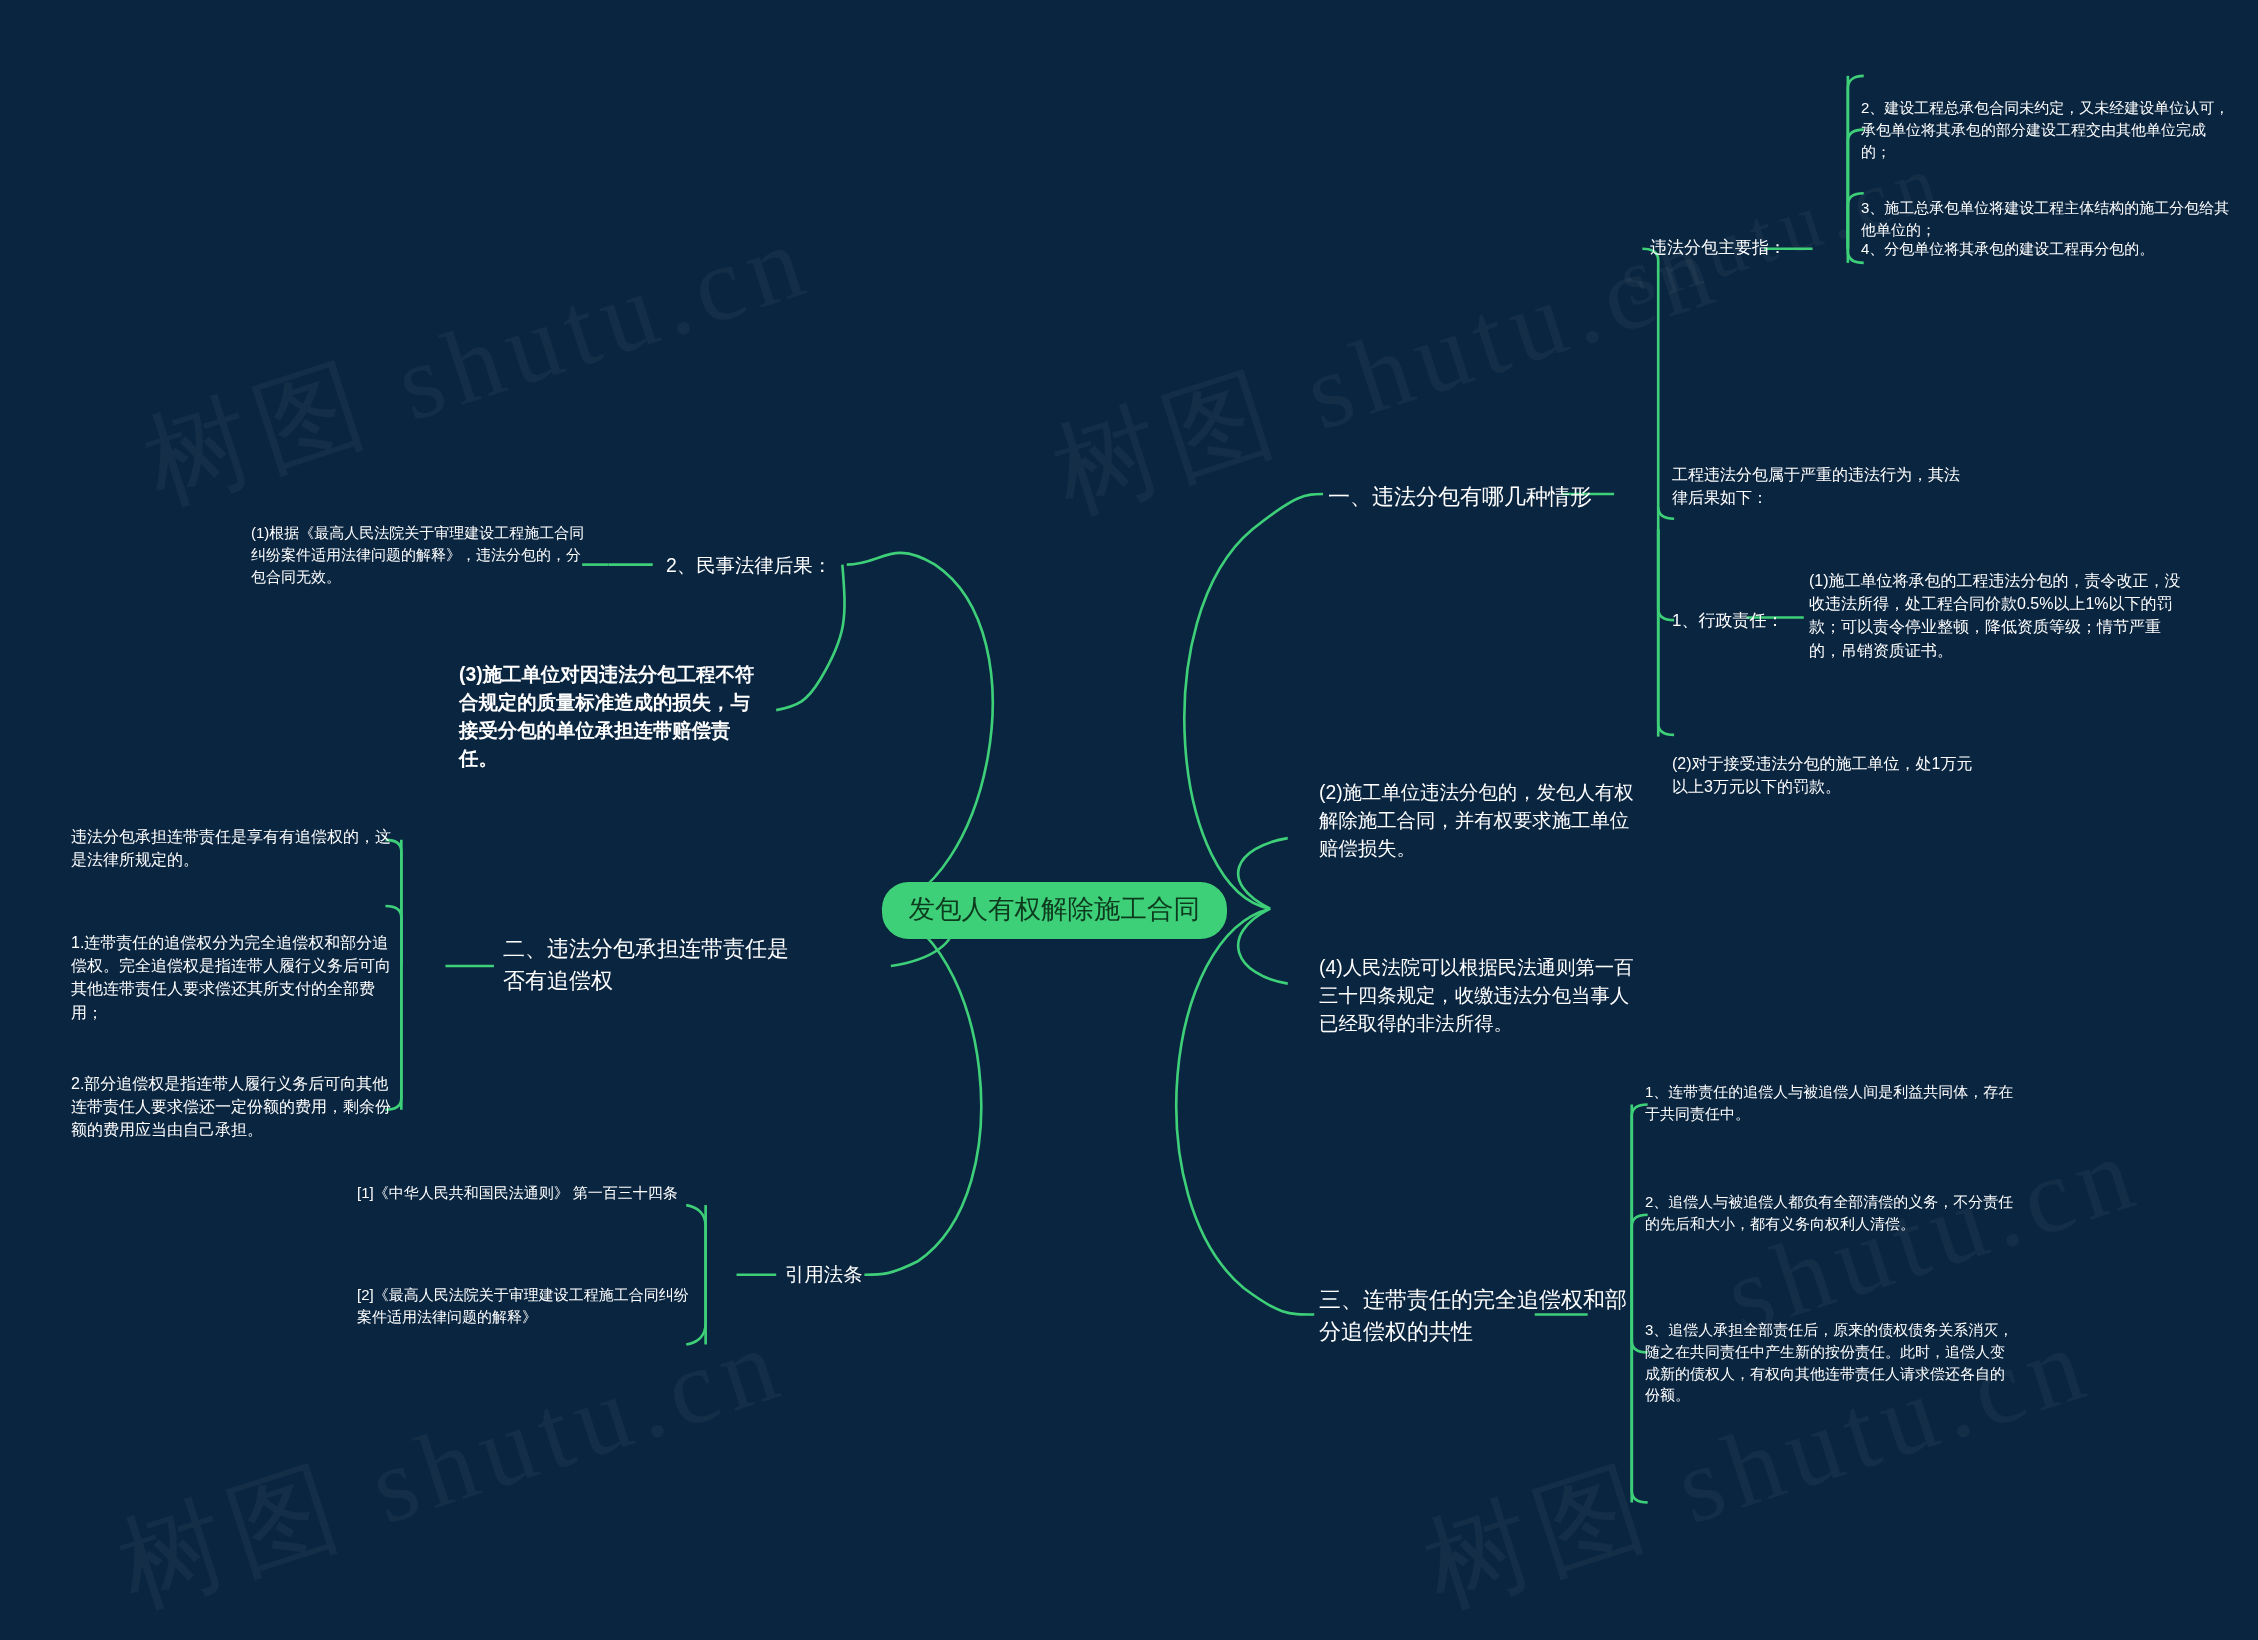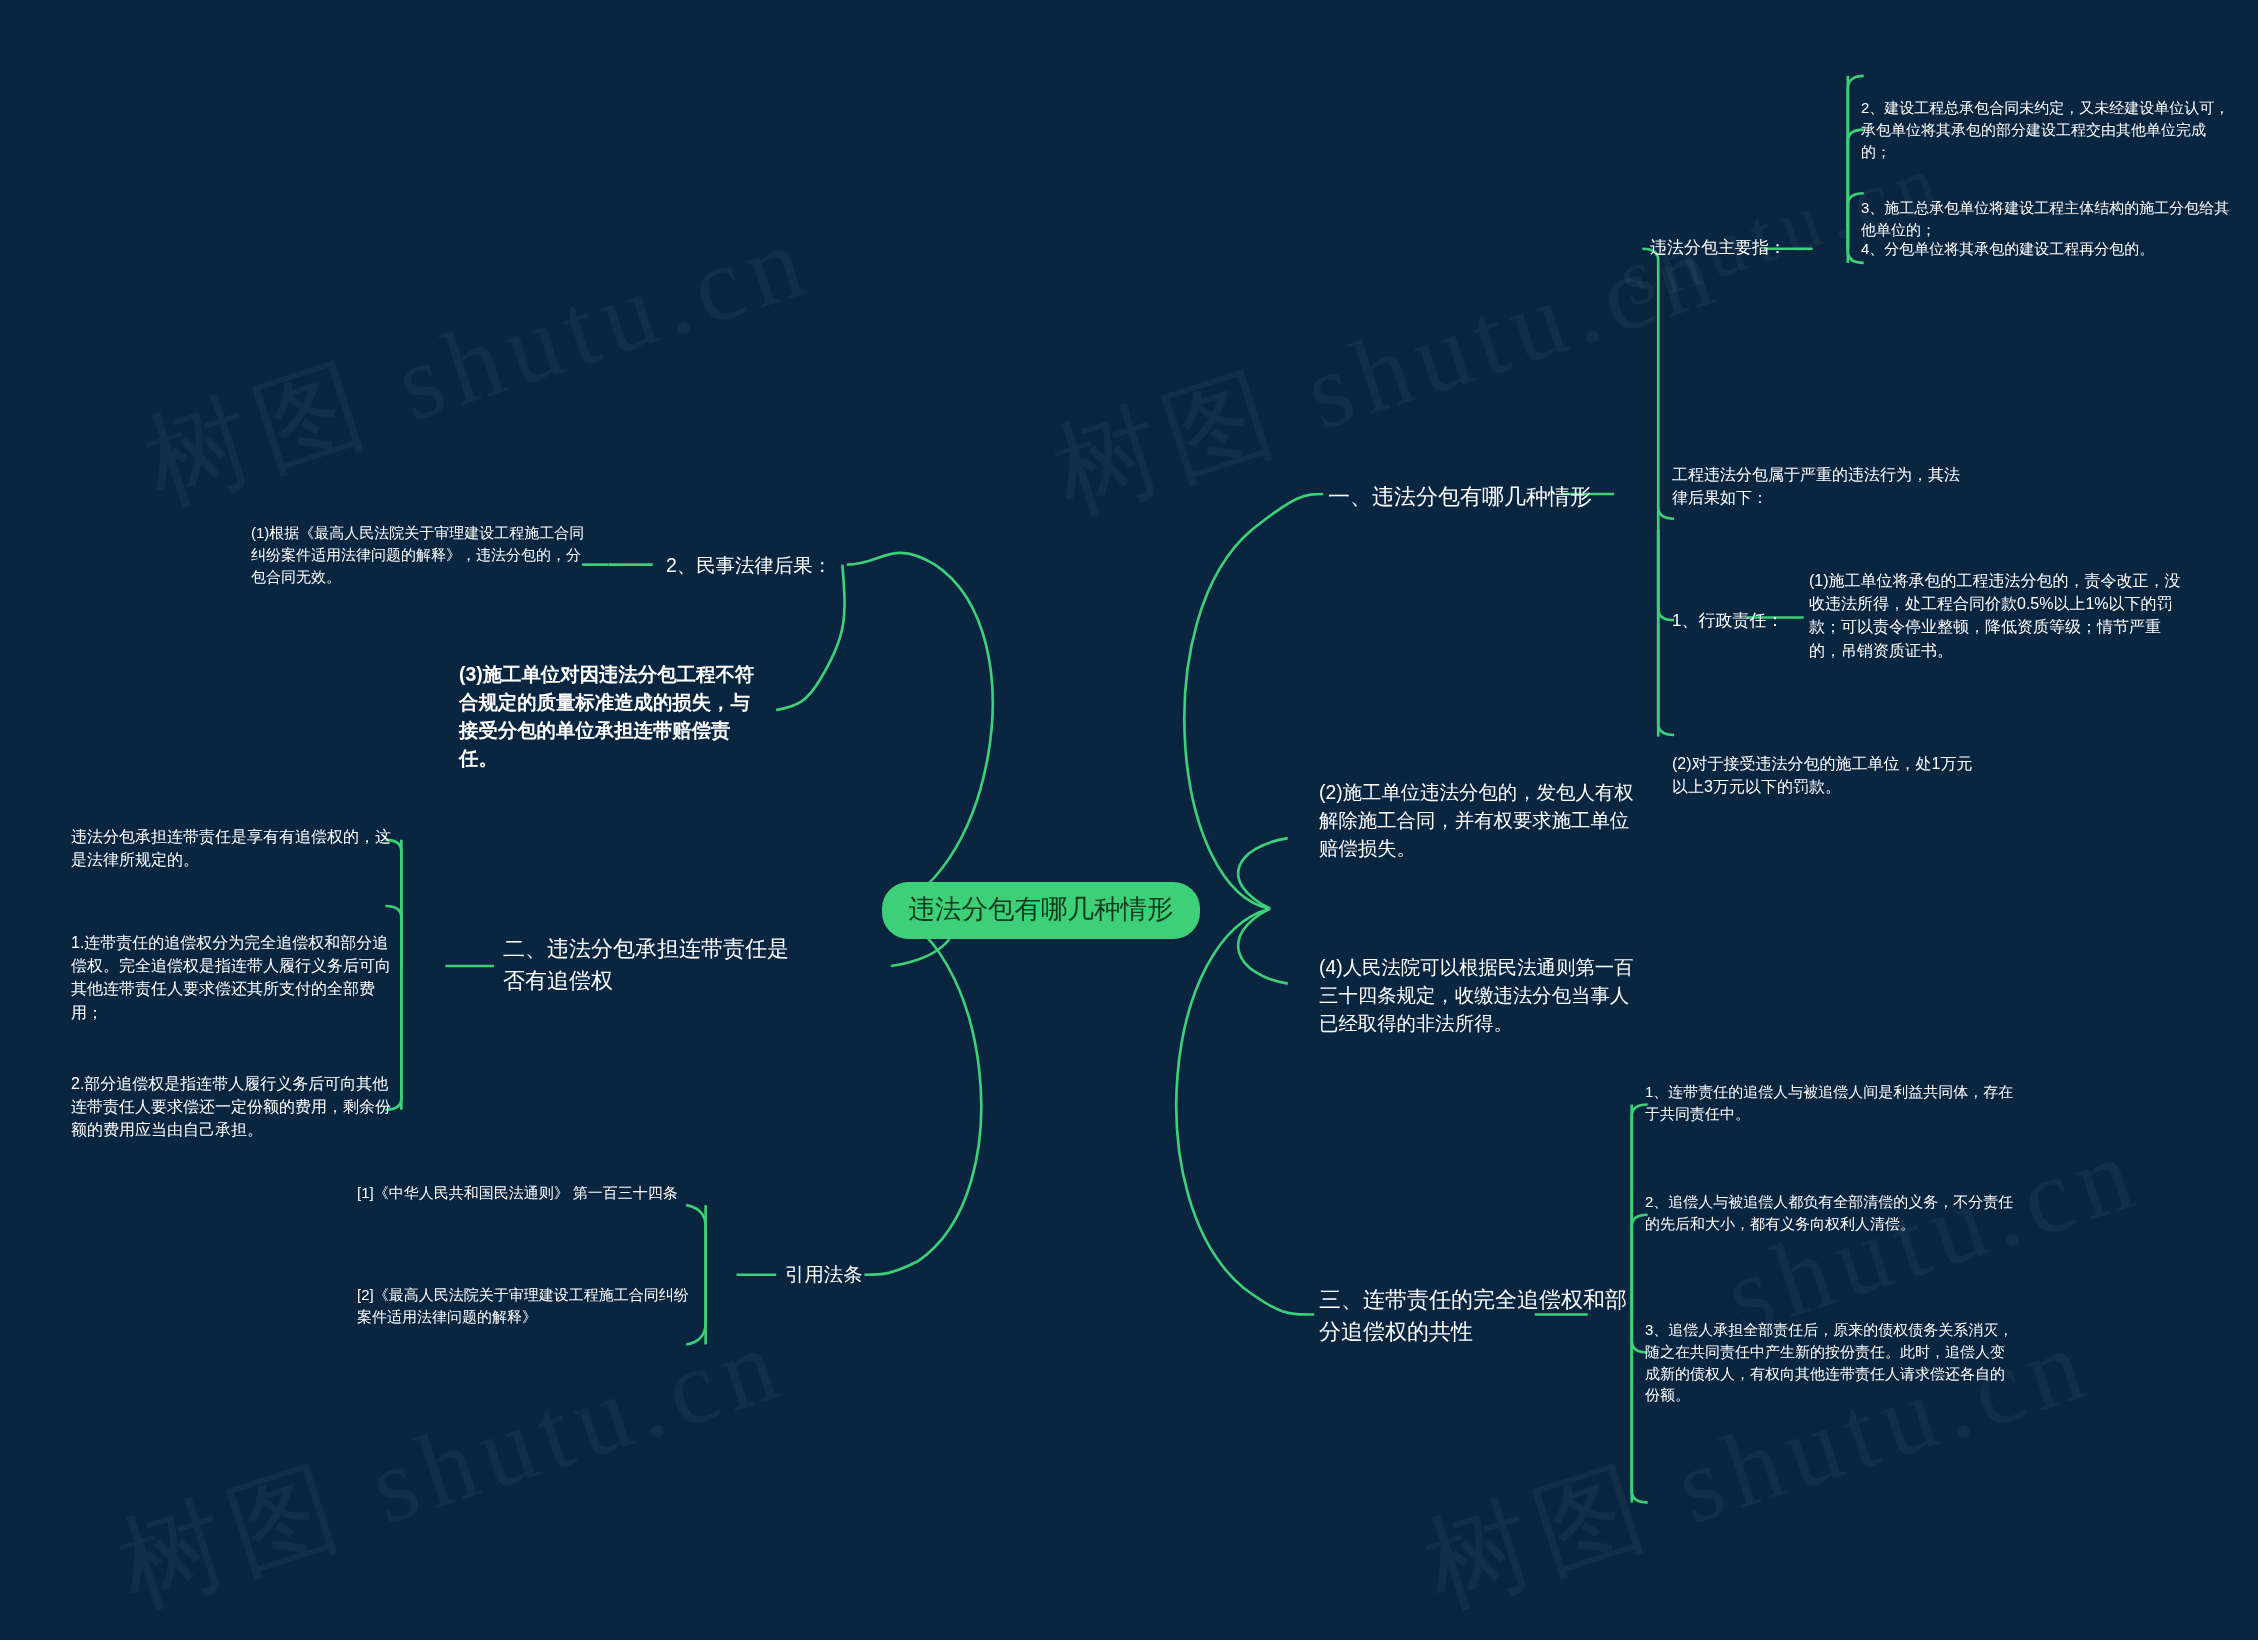--- a/index.html
+++ b/index.html
@@ -129,21 +129,21 @@
 
       <path d="M955,640 C960,700 960,720 930,770 C915,795 905,800 880,805"></path>
 
       <path d="M880,1445 L835,1445"></path>
       <path d="M800,1445 L800,1390 C800,1375 790,1368 778,1366"></path>
       <path d="M800,1445 L800,1500 C800,1515 790,1522 778,1524"></path>
       <path d="M800,1366 L800,1524"></path>
     </g>
   </svg>
 
-  <div class="node root" style="left:882px; top:882px;">违法分包有哪几种情形</div>
+  <div class="node root" style="left:882px; top:882px;">发包人有权解除施工合同</div>
 
   <div class="node lvl1" style="left:1328px; top:481px; width:291px;">一、违法分包有哪几种情形</div>
 
   <div class="node lvl3" style="left:1650px; top:236px; width:150px;">违法分包主要指：</div>
 
   <div class="node lvl4" style="left:1861px; top:97px; width:371px;">2、建设工程总承包合同未约定，又未经建设单位认可，承包单位将其承包的部分建设工程交由其他单位完成的；</div>
   <div class="node lvl4" style="left:1861px; top:197px; width:371px;">3、施工总承包单位将建设工程主体结构的施工分包给其他单位的；</div>
   <div class="node lvl4" style="left:1861px; top:238px; width:371px;">4、分包单位将其承包的建设工程再分包的。</div>
 
   <div class="node small" style="left:1672px; top:463px; width:291px;">工程违法分包属于严重的违法行为，其法律后果如下：</div>

